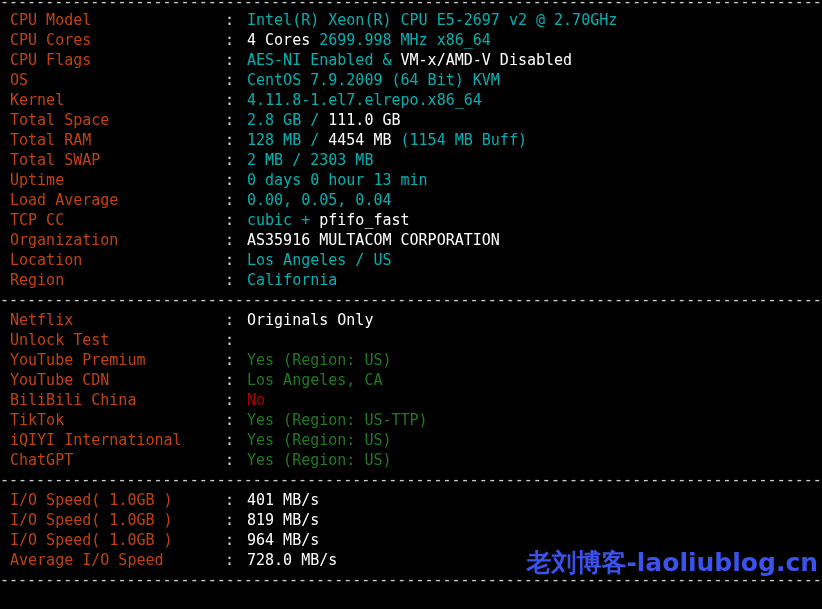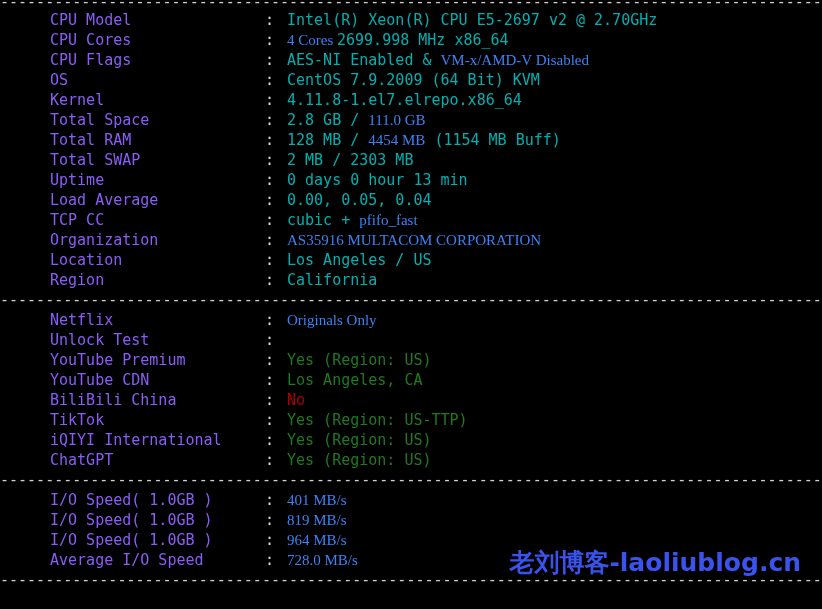--- a/index.html
+++ b/index.html
@@ -45,40 +45,39 @@
   .row {
     height: 20px;
     line-height: 20px;
     white-space: pre;
     padding-left: 10px;
     color: #d8d8d8;
   }
   .label {
     display: inline-block;
     width: 215px;
-    color: #8b5cf6;
-    margin-left: 40px;
+    color: #c2410c;
   }
   .colon {
     display: inline-block;
     width: 22px;
     color: #d8d8d8;
   }
   .val {
     color: #00b0b0;
   }
 
   .c-cyan   { color: #00b0b0; }
-  .c-yellow { color: #3b82f6; font-family: Liberation Serif, serif; }
+  .c-yellow { color: #ffffff; }
   .c-green  { color: #1f7a1f; }
   .c-red    { color: #aa0000; }
 
   #watermark {
     position: absolute;
-    right: 21px;
+    right: 4px;
     top: 553px;
     font-family: "DejaVu Sans", "Liberation Sans", sans-serif;
     font-size: 25px;
     font-weight: 700;
     color: #3a53ee;
     letter-spacing: 0px;
     white-space: nowrap;
     pointer-events: none;
   }
 </style>

